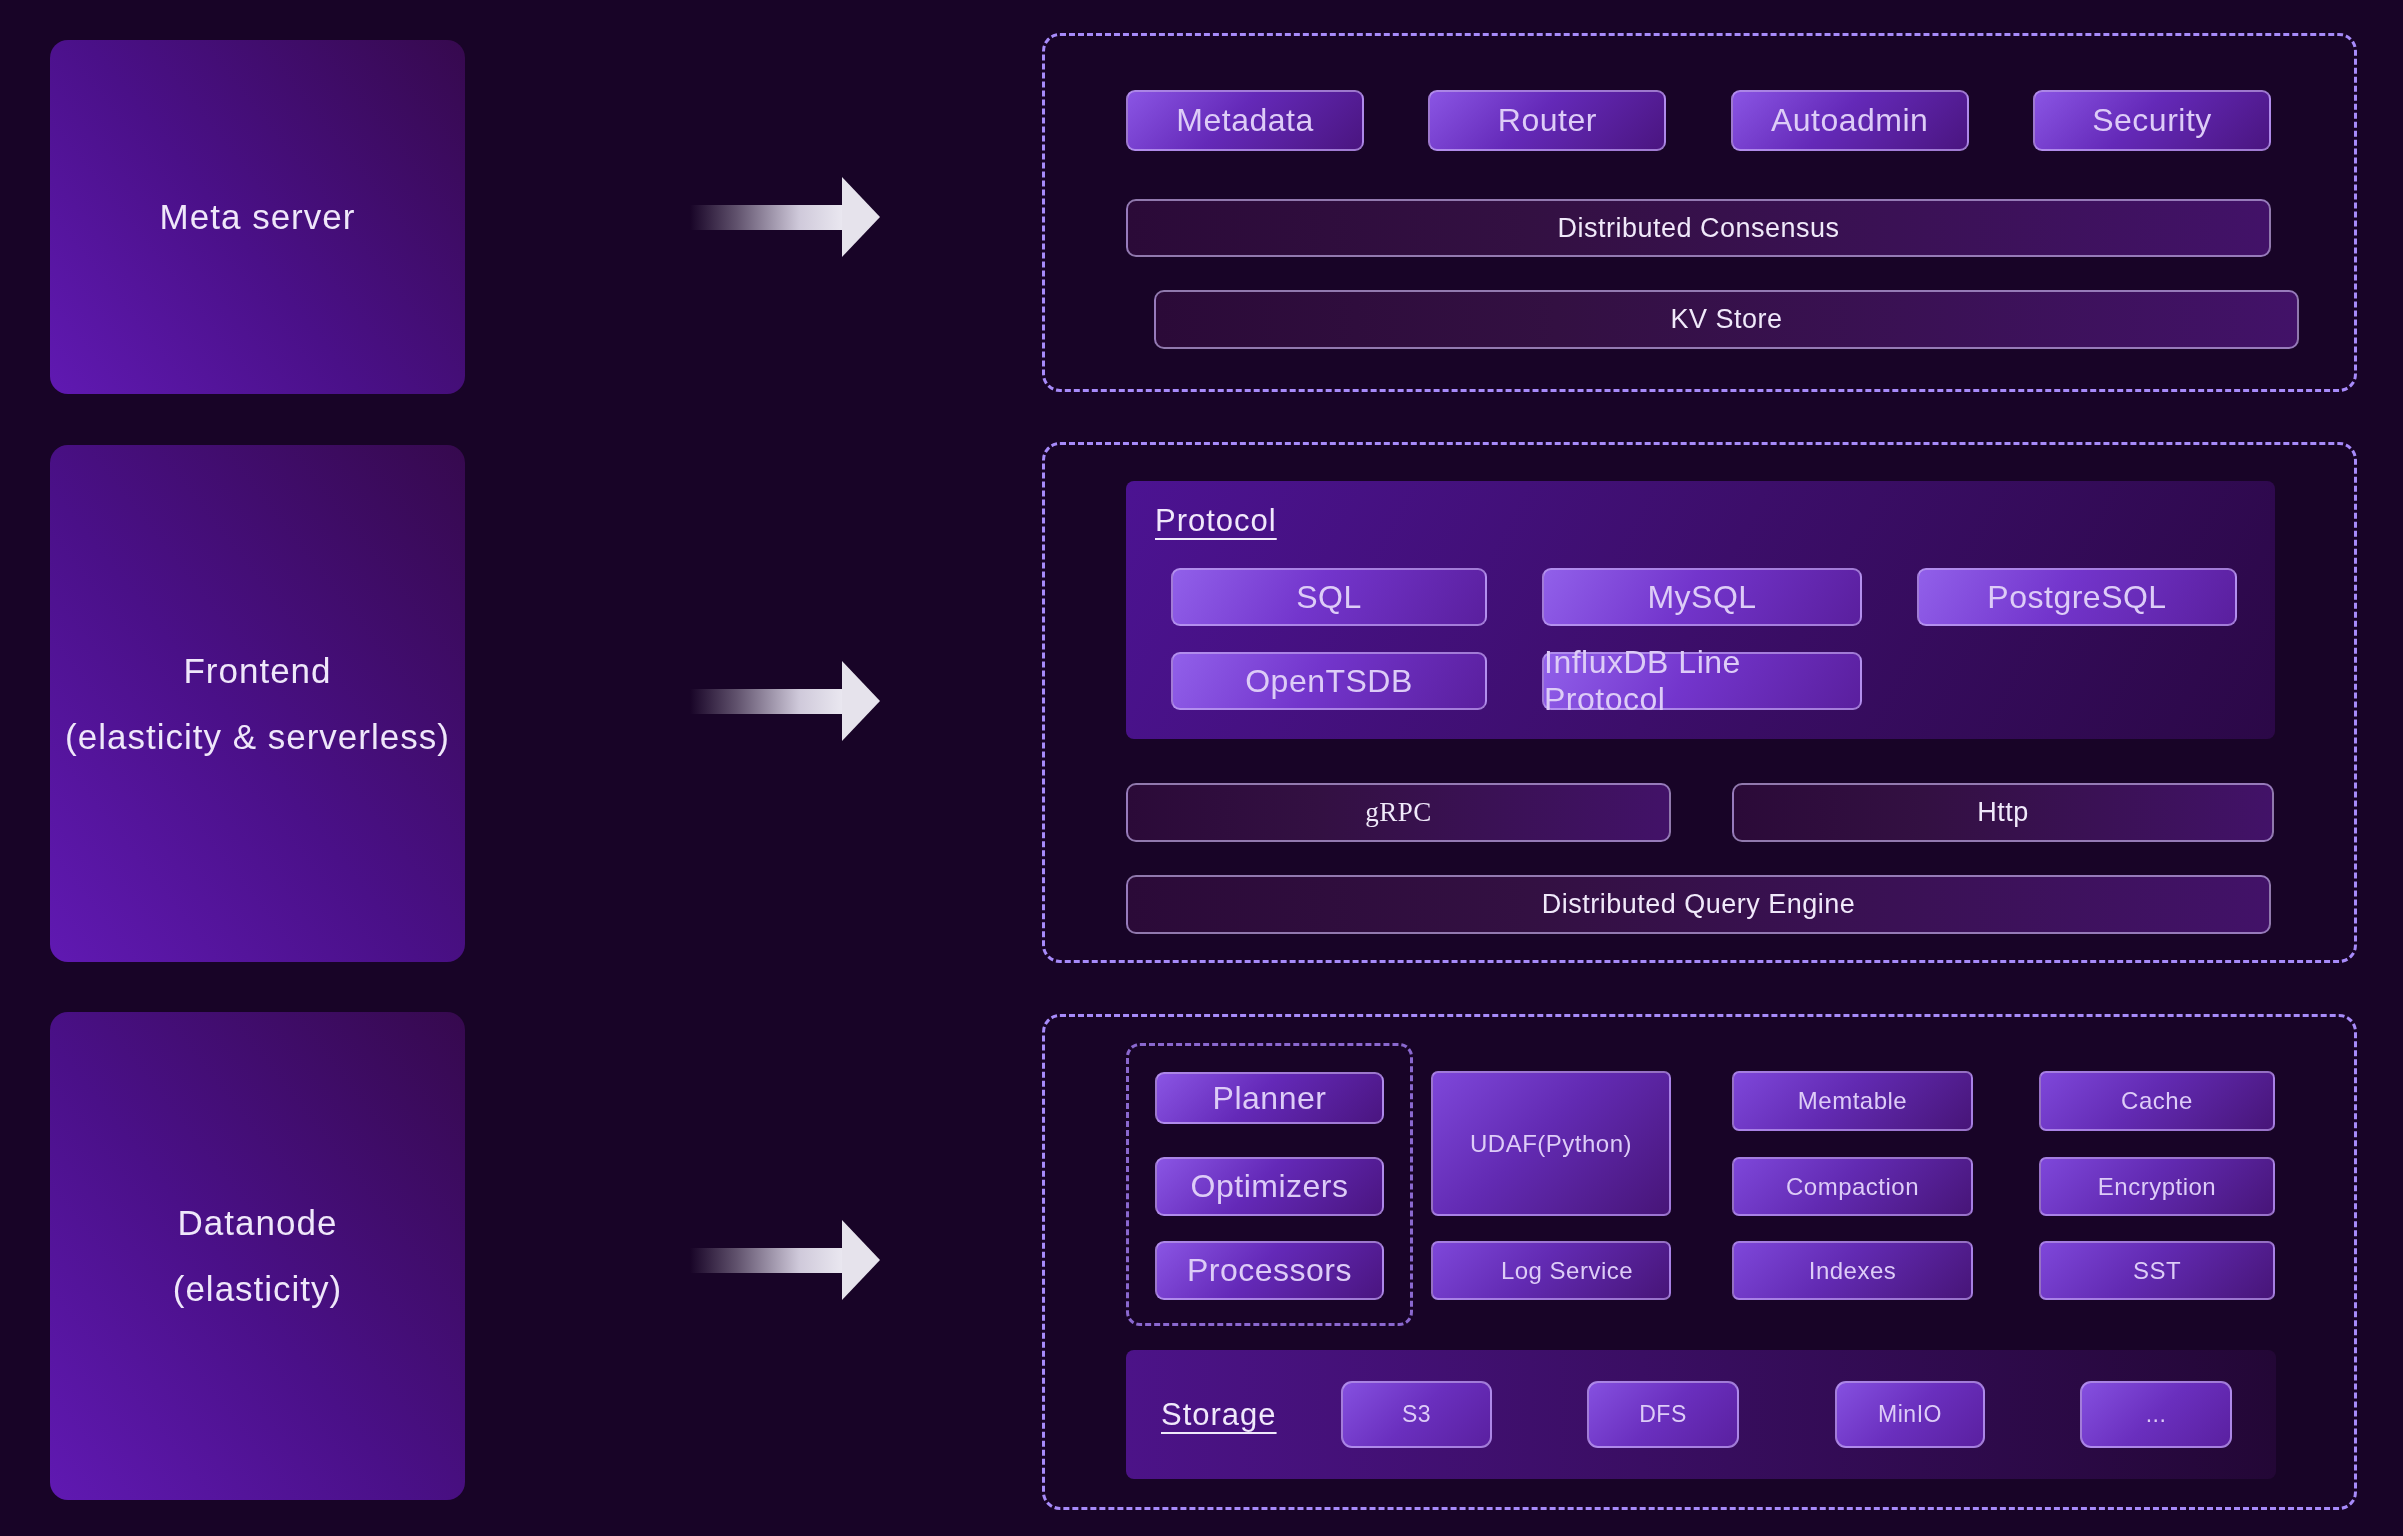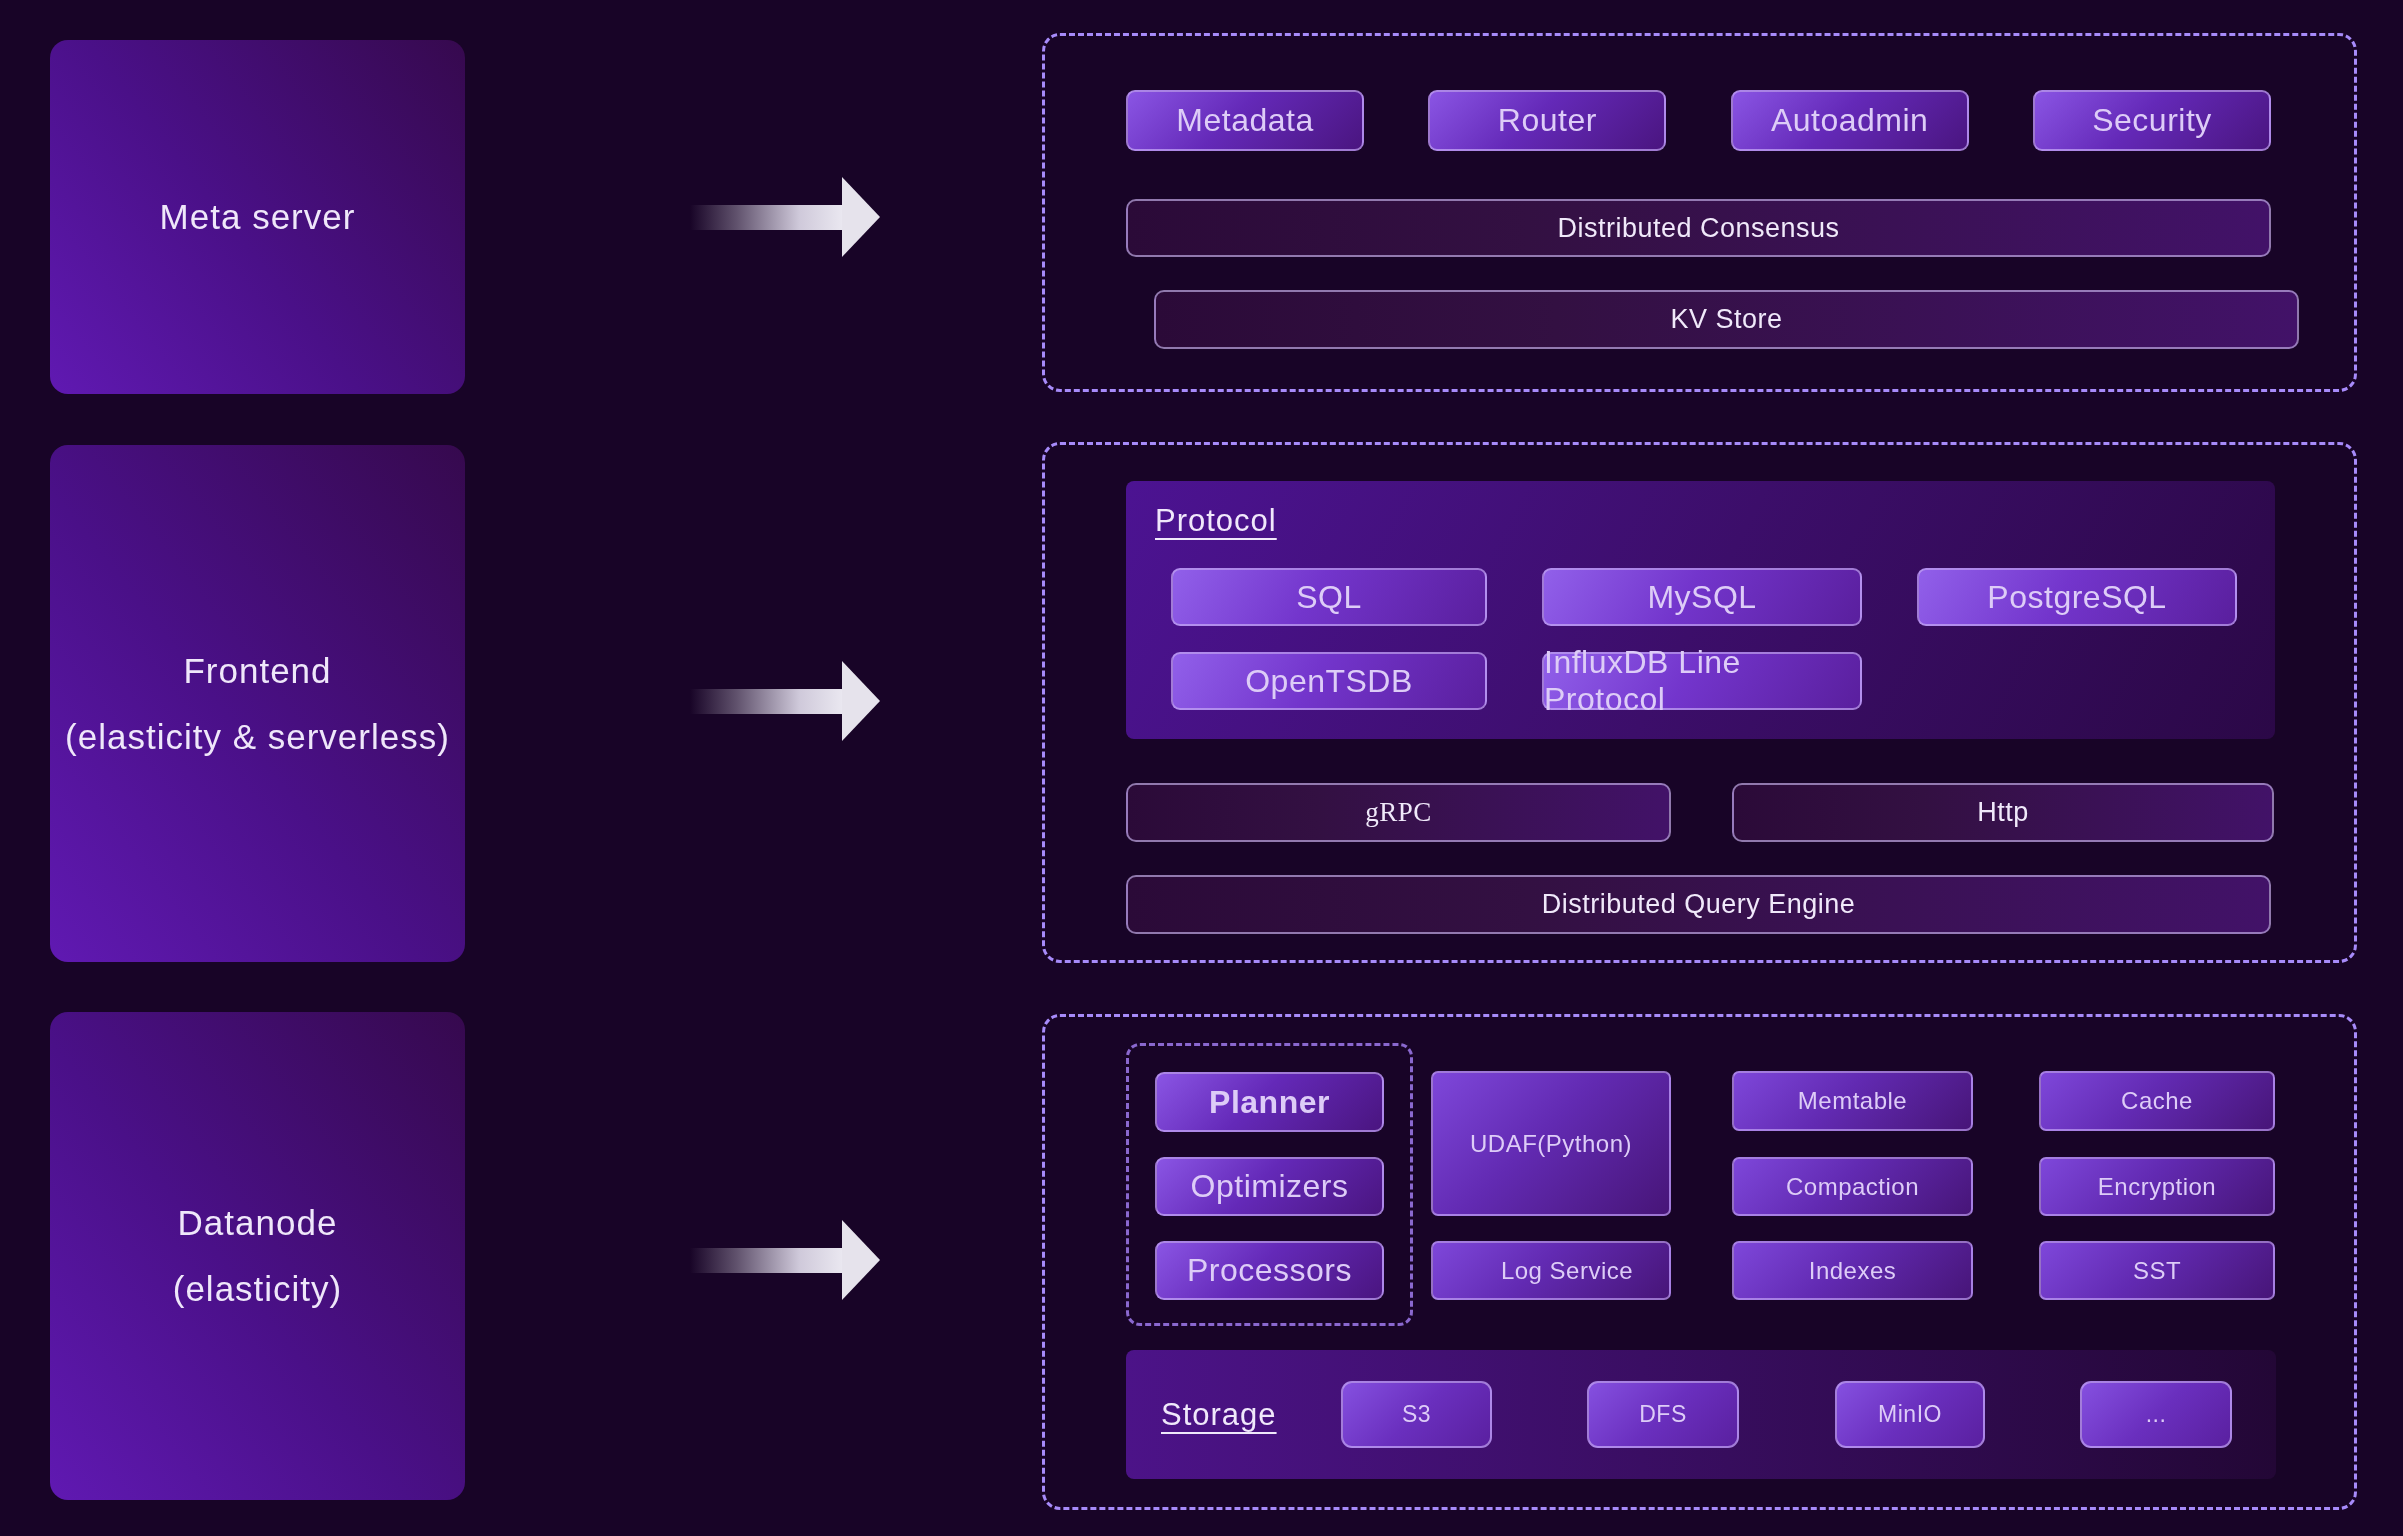--- a/index.html
+++ b/index.html
@@ -84,21 +84,21 @@
     height:58px;
     background:linear-gradient(120deg,#9160ea 0%,#7335cc 45%,#5a1f9e 100%);
   }
 
   
   .sub-dashed{
     position:absolute;left:81px;top:26px;width:287px;height:283px;box-sizing:border-box;
     border:3px dashed #8a68cf;border-radius:14px;
   }
   .sub-dashed .chip{position:absolute;left:26px;width:229px;}
-  #chip-planner{top:26px;height:60px;font-weight:bold;}
+  #chip-planner{top:26px;height:52px;}
   #chip-optimizers{top:111px;height:59px;}
   #chip-processors{top:195px;height:59px;}
 
   .gchip{
     position:absolute;display:flex;align-items:center;justify-content:center;box-sizing:border-box;
     border-radius:7px;color:#ddccf7;font-size:24px;letter-spacing:0.5px;
     background:linear-gradient(135deg,#7e47da 0%,#622ab2 45%,#471578 100%);
     border:2px solid rgba(200,172,242,0.6);
   }
   #chip-udaf{left:386px;top:54px;width:240px;height:145px;}

